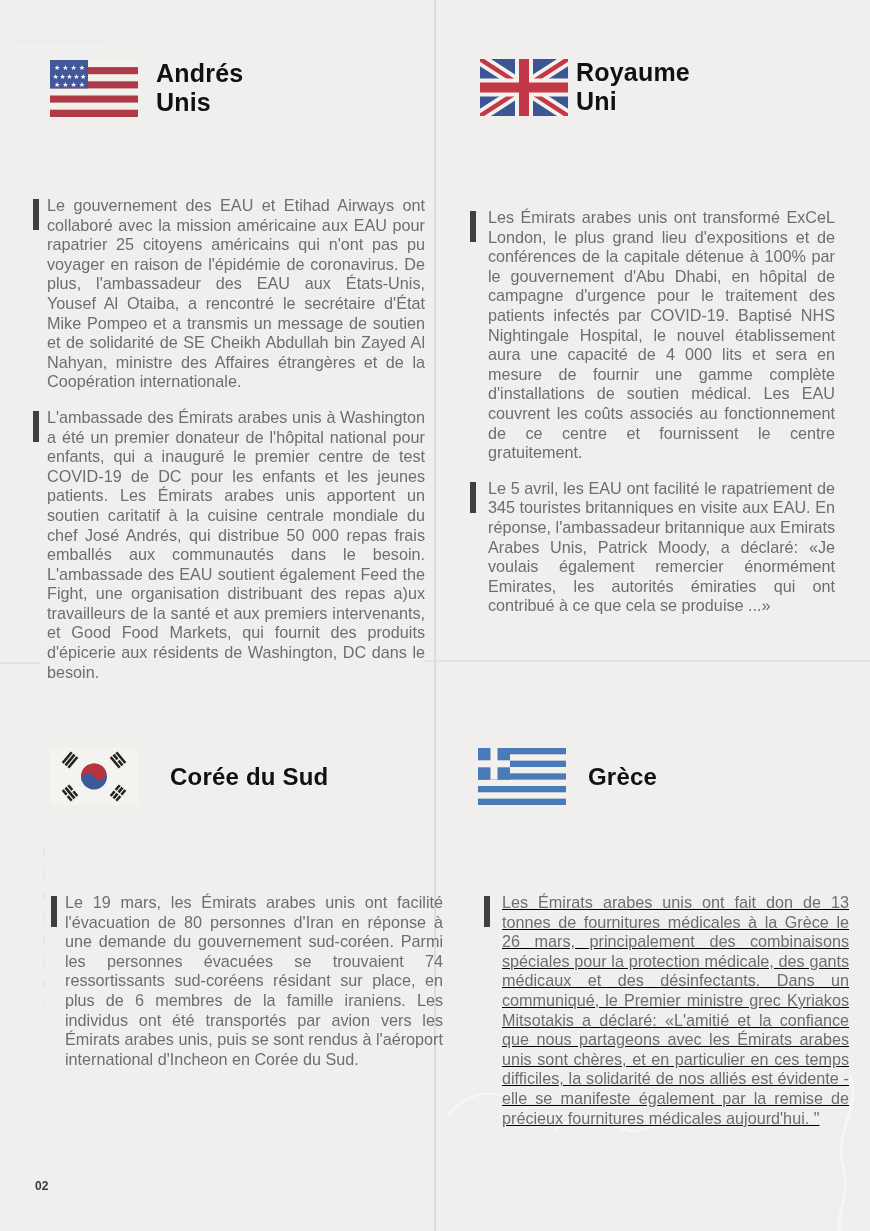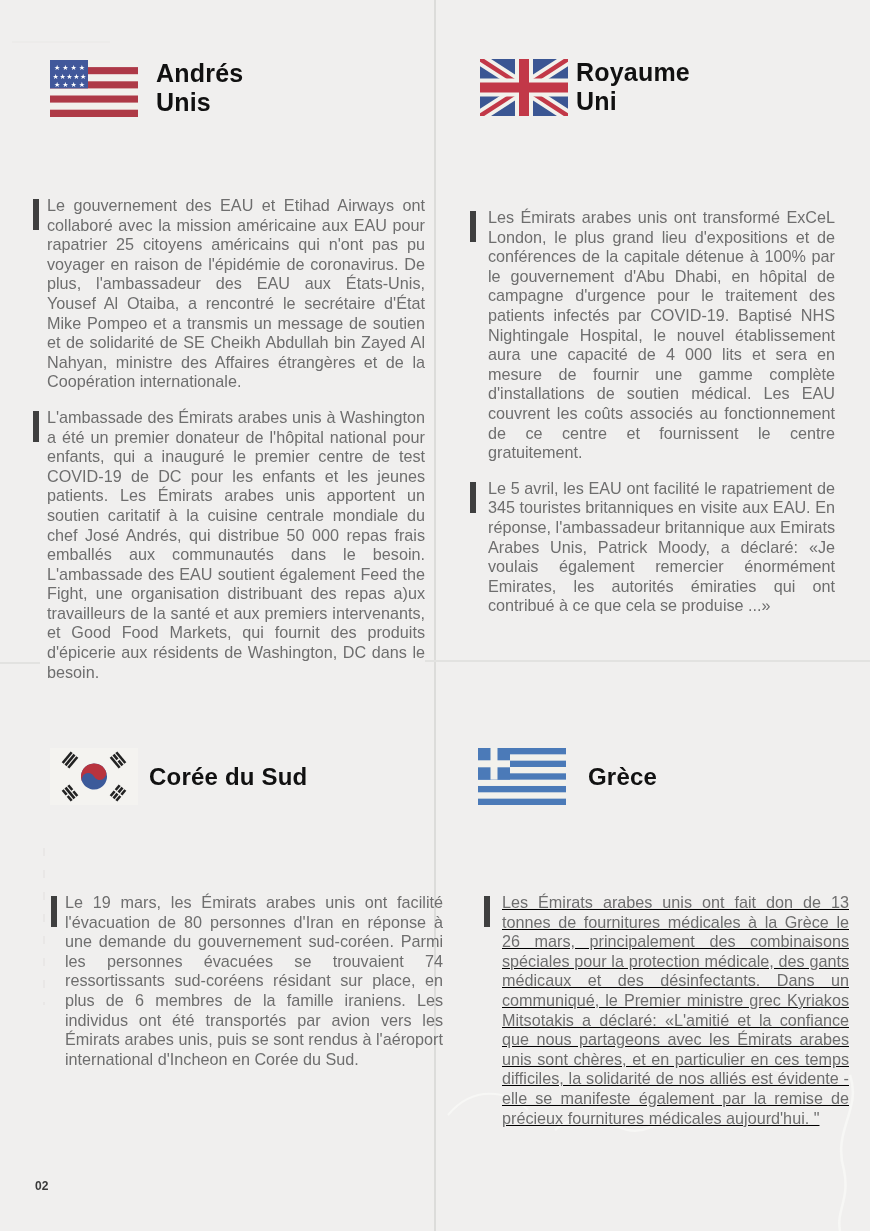--- a/index.html
+++ b/index.html
@@ -99,21 +99,21 @@
         <p>Les Émirats arabes unis ont transformé ExCeL London, le plus grand lieu d'expositions et de conférences de la capitale détenue à 100% par le gouvernement d'Abu Dhabi, en hôpital de campagne d'urgence pour le traitement des patients infectés par COVID-19. Baptisé NHS Nightingale Hospital, le nouvel établissement aura une capacité de 4 000 lits et sera en mesure de fournir une gamme complète d'installations de soutien médical. Les EAU couvrent les coûts associés au fonctionnement de ce centre et fournissent le centre gratuitement.</p>
       </div>
       <div class="para" style="padding-left:18px;">
         <span class="bar"></span>
         <p>Le 5 avril, les EAU ont facilité le rapatriement de 345 touristes britanniques en visite aux EAU. En réponse, l'ambassadeur britannique aux Emirats Arabes Unis, Patrick Moody, a déclaré: «Je voulais également remercier énormément Emirates, les autorités émiraties qui ont contribué à ce que cela se produise ...»</p>
       </div>
     </div>
   </div>
 
   <div>
-    <div class="head" style="left:50px;top:748px;gap:11px;">
+    <div class="head" style="left:50px;top:748px;gap:32px;">
       <svg class="flag" viewBox="0 0 88 57">
         <rect width="88" height="57" fill="#f4f3f0"></rect>
         <g transform="rotate(-28 44 28.5)">
           <circle cx="44" cy="28.5" r="13" fill="var(--kr-blue)"></circle>
           <path d="M31,28.5 A13,13 0 0 1 57,28.5 A6.5,6.5 0 0 1 44,28.5 A6.5,6.5 0 0 0 31,28.5 Z" fill="var(--kr-red)"></path>
         </g>
         <g fill="var(--kr-black)">
           <g transform="translate(20,12) rotate(-50)">
             <rect x="-7" y="-5" width="14" height="2.6"></rect>
               <rect x="-7" y="-1.3" width="14" height="2.6"></rect>

